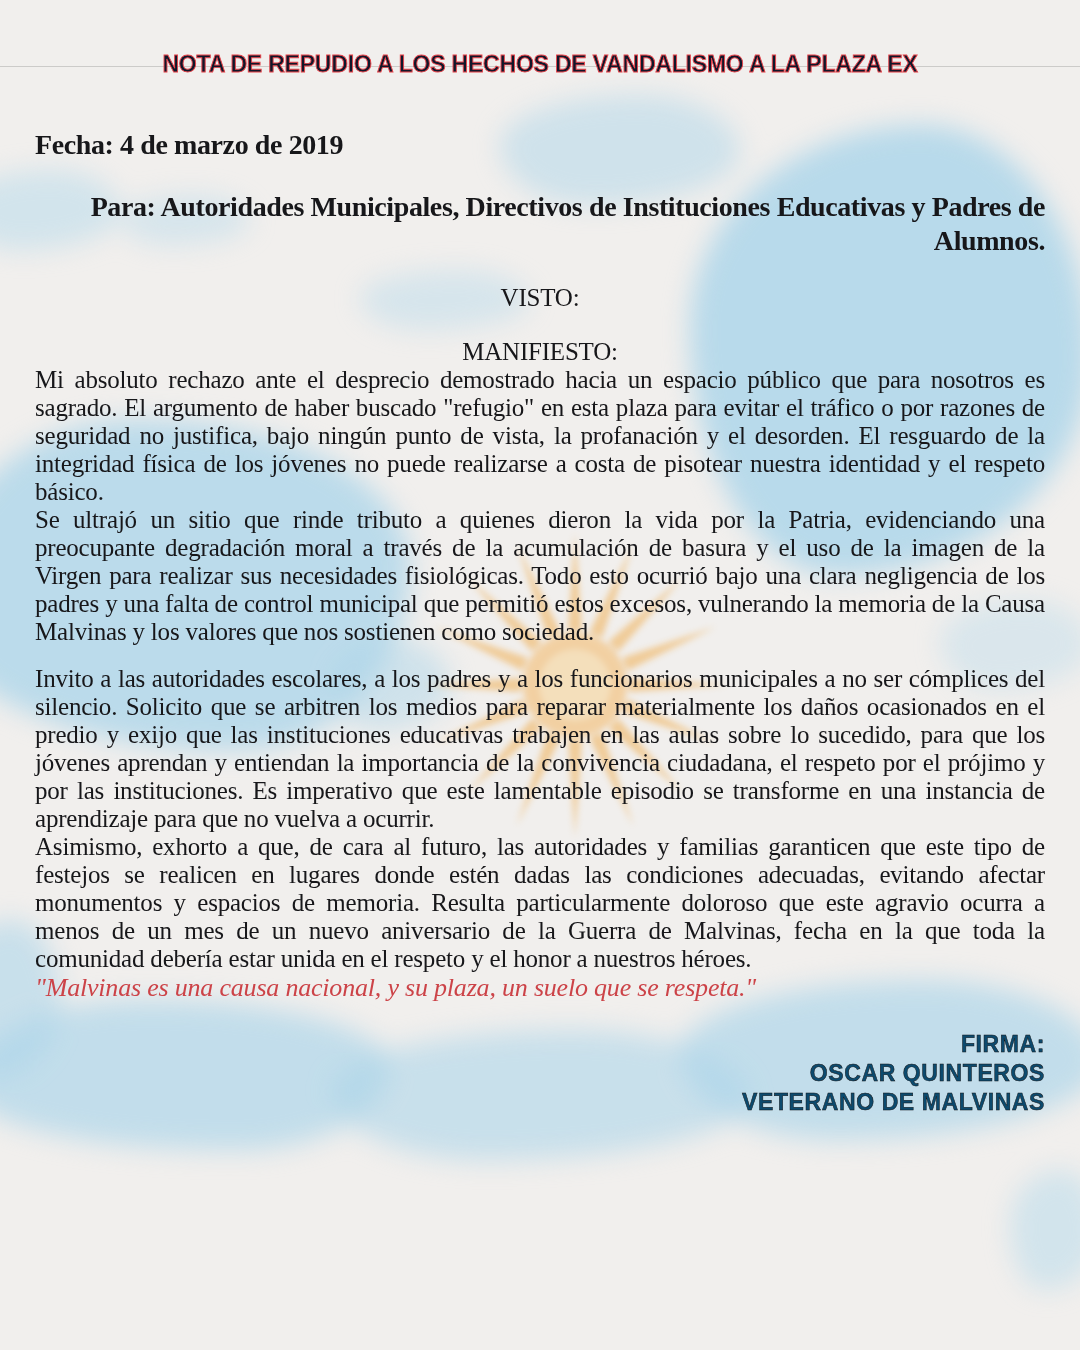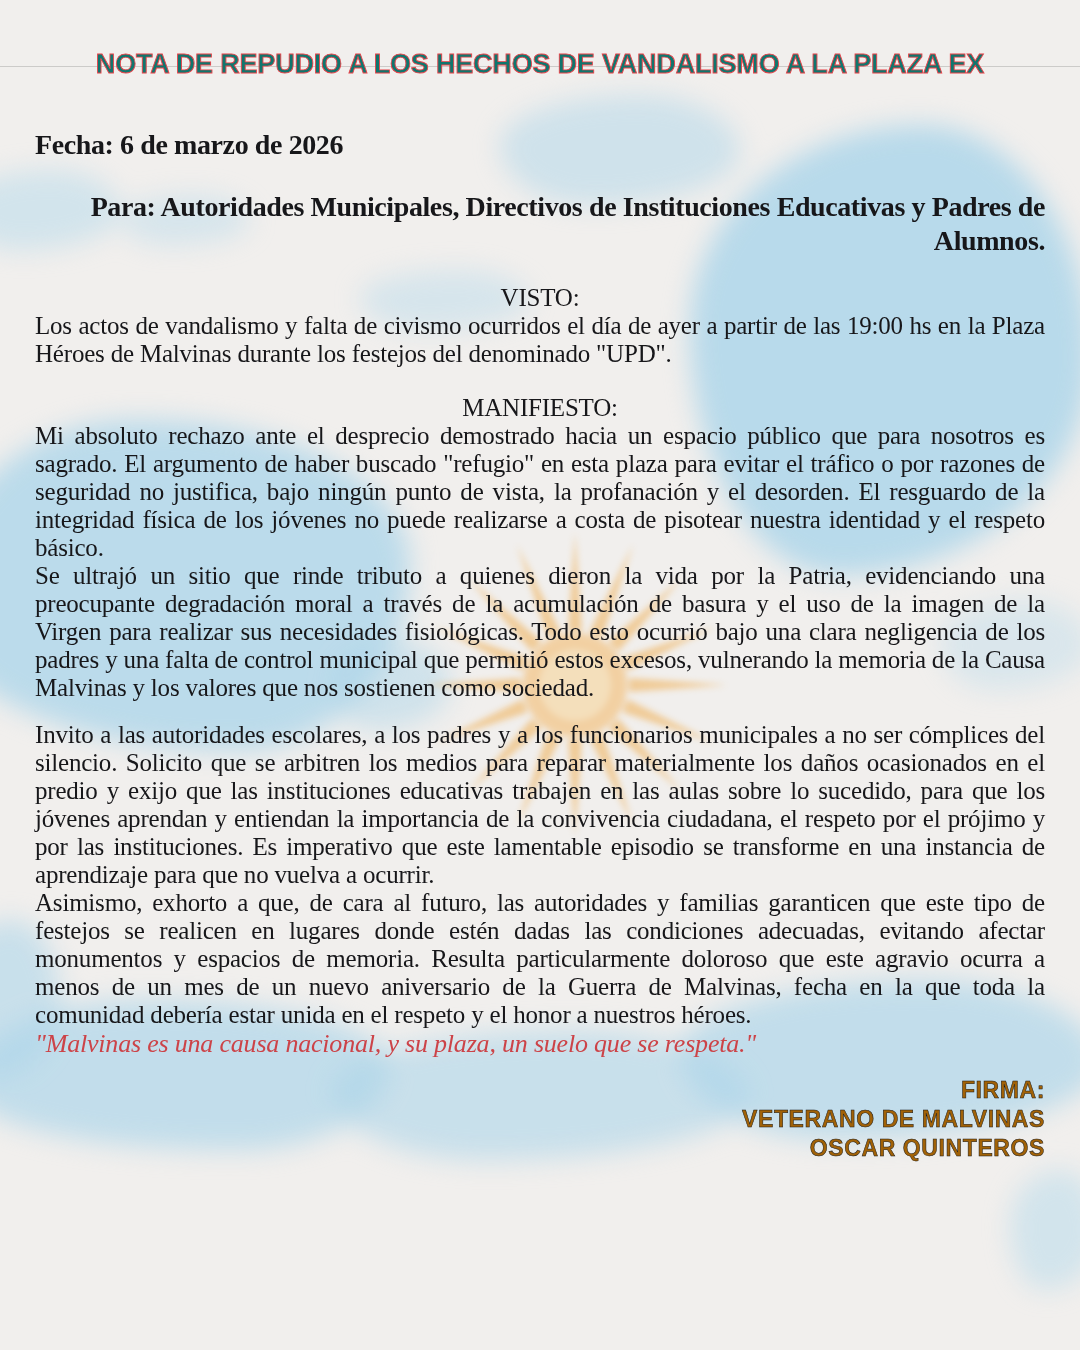--- a/index.html
+++ b/index.html
@@ -50,24 +50,24 @@
   }
 
   
   .content { position: absolute; left: 35px; right: 35px; top: 0; }
 
   .title {
     margin: 44px 0 0 0;
     display: flex; flex-direction: column; align-items: center;
     font-family: "Liberation Sans", sans-serif;
     font-weight: 800;
-    font-size: 27px;
+    font-size: 23px;
     line-height: 40px;
     letter-spacing: -0.2px;
-    color: #0f766e;
+    color: #0f172a;
     -webkit-text-stroke: 0.9px #e8434a;
   }
   .title .t-line { white-space: nowrap; }
 
   .meta {
     font-weight: 700;
     font-size: 28px;
     line-height: 34px;
     letter-spacing: -0.4px;
     margin: 0;
@@ -88,28 +88,28 @@
   .quote {
     margin: 0;
     font-style: italic;
     font-size: 26px;
     line-height: 29px;
     color: #cc4348;
     letter-spacing: -0.2px;
   }
 
   .signature {
-    margin-top: 18px;
+    margin-top: 28px;
     text-align: right;
     font-family: "Liberation Sans", sans-serif;
     font-weight: 700;
     font-size: 23px;
     line-height: 29px;
     letter-spacing: 0.6px;
-    color: #a16207;
+    color: #0c4a6e;
     -webkit-text-stroke: 0.5px #141416;
   }
   .signature p { margin: 0; }
 </style>
 </head>
 <body>
 
 <div class="page">
 
   <div class="bg">
@@ -156,40 +156,39 @@
 
     <div class="fold-line"></div>
   </div>
 
   <div class="content">
 
     <h1 class="title">
       <span class="t-line">NOTA DE REPUDIO A LOS HECHOS DE VANDALISMO A LA PLAZA EX</span>
     </h1>
 
-    <p class="meta date">Fecha: 6 de marzo de 2026</p>
+    <p class="meta date">Fecha: 4 de marzo de 2019</p>
 
     <p class="meta recipients">Para: Autoridades Municipales, Directivos de Instituciones Educativas y Padres de Alumnos.</p>
 
     <p class="heading">VISTO:</p>
 
-    <p class="body">Los actos de vandalismo y falta de civismo ocurridos el día de ayer a partir de las 19:00 hs en la Plaza Héroes de Malvinas durante los festejos del denominado "UPD".</p>
 
     <p class="heading">MANIFIESTO:</p>
 
     <p class="body">Mi absoluto rechazo ante el desprecio demostrado hacia un espacio público que para nosotros es sagrado. El argumento de haber buscado "refugio" en esta plaza para evitar el tráfico o por razones de seguridad no justifica, bajo ningún punto de vista, la profanación y el desorden. El resguardo de la integridad física de los jóvenes no puede realizarse a costa de pisotear nuestra identidad y el respeto básico.</p>
 
     <p class="body">Se ultrajó un sitio que rinde tributo a quienes dieron la vida por la Patria, evidenciando una preocupante degradación moral a través de la acumulación de basura y el uso de la imagen de la Virgen para realizar sus necesidades fisiológicas. Todo esto ocurrió bajo una clara negligencia de los padres y una falta de control municipal que permitió estos excesos, vulnerando la memoria de la Causa Malvinas y los valores que nos sostienen como sociedad.</p>
 
     <p class="body gap-above">Invito a las autoridades escolares, a los padres y a los funcionarios municipales a no ser cómplices del silencio. Solicito que se arbitren los medios para reparar materialmente los daños ocasionados en el predio y exijo que las instituciones educativas trabajen en las aulas sobre lo sucedido, para que los jóvenes aprendan y entiendan la importancia de la convivencia ciudadana, el respeto por el prójimo y por las instituciones. Es imperativo que este lamentable episodio se transforme en una instancia de aprendizaje para que no vuelva a ocurrir.</p>
 
     <p class="body">Asimismo, exhorto a que, de cara al futuro, las autoridades y familias garanticen que este tipo de festejos se realicen en lugares donde estén dadas las condiciones adecuadas, evitando afectar monumentos y espacios de memoria. Resulta particularmente doloroso que este agravio ocurra a menos de un mes de un nuevo aniversario de la Guerra de Malvinas, fecha en la que toda la comunidad debería estar unida en el respeto y el honor a nuestros héroes.</p>
 
     <p class="quote">"Malvinas es una causa nacional, y su plaza, un suelo que se respeta."</p>
 
     <div class="signature">
       <p>FIRMA:</p>
+      <p>OSCAR QUINTEROS</p>
       <p>VETERANO DE MALVINAS</p>
-      <p>OSCAR QUINTEROS</p>
     </div>
 
   </div>
 </div>
 
 </body></html>

